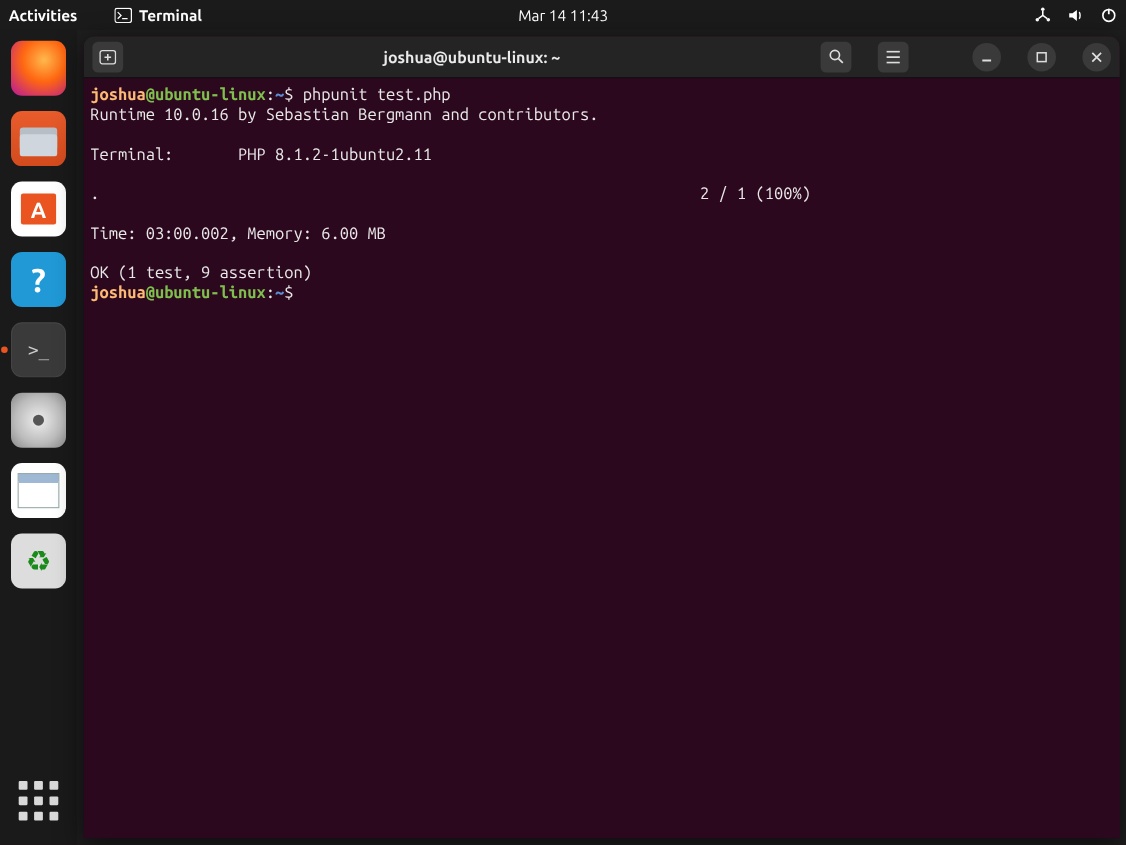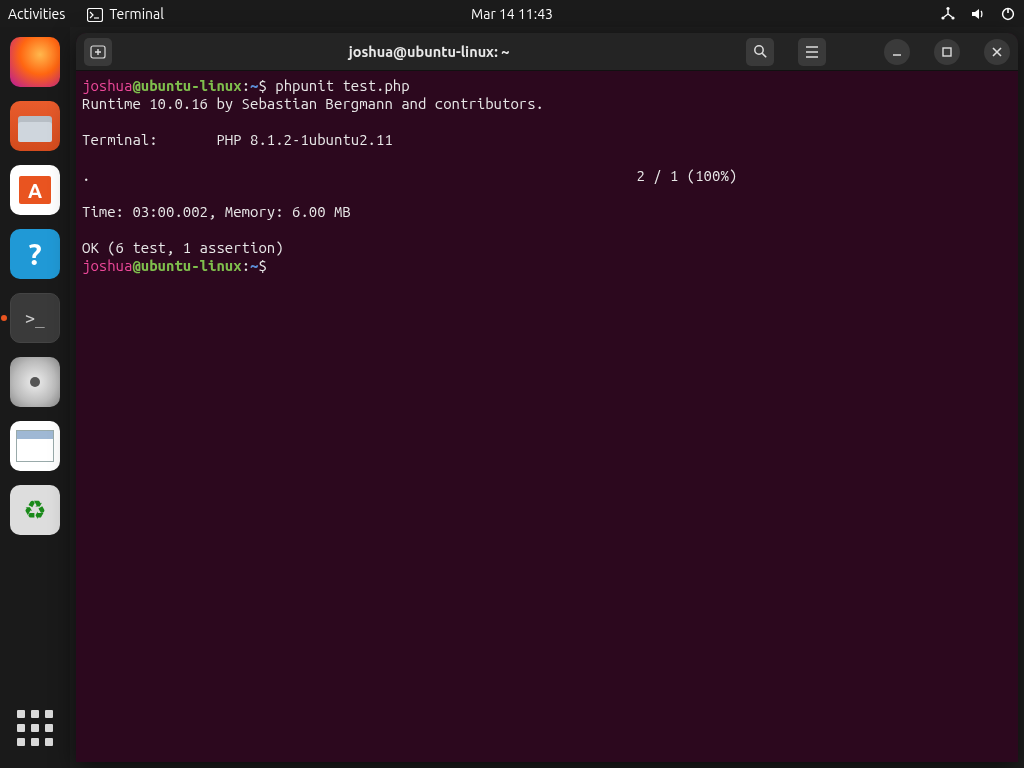--- a/index.html
+++ b/index.html
@@ -15,22 +15,22 @@
   
   .topbar {
     height: 27px;
     background: #1b1b1b;
     display: flex;
     align-items: center;
     font-size: 14px;
     padding: 0 8px;
     position: relative;
   }
-  .topbar .left { display:flex; align-items:center; gap:22px; }
-  .topbar .app  { display:flex; align-items:flex-end; gap:6px; }
+  .topbar .left { display:flex; align-items:center; gap:34px;font-weight:bold; }
+  .topbar .app  { display:flex; align-items:center; gap:6px; }
   .topbar .center {
     position: absolute; left:0; right:0; text-align:center;
     pointer-events: none;
   }
   .topbar .right { margin-left:auto; display:flex; align-items:center; gap:14px; }
   .topbar svg { fill:#fff; }
 
   
   .dock {
     position: absolute;
@@ -105,21 +105,21 @@
     pointer-events:none;
   }
   .term-body{
     flex:1;
     padding:6px 6px;
     font-family:"Ubuntu Mono","DejaVu Sans Mono",monospace;
     font-size:15px; line-height:18px;
     color:#e8e8e8;
     white-space:pre;
   }
-  .ps-user{ color:#ec4899; font-weight:normal; }
+  .ps-user{ color:#fdba74; font-weight:bold; }
   .ps-host{ color:#7fbf4d; font-weight:bold; }
   .ps-colon{ color:#e8e8e8; }
   .ps-path{ color:#5c8ed6; font-weight:bold; }
   .ps-dollar{ color:#e8e8e8; }
 </style>
 </head>
 <body>
 
 <div class="topbar">
   <div class="left">
@@ -215,15 +215,15 @@
 
   <div class="term-body"><span class="ps-user">joshua</span><span class="ps-host">@</span><span class="ps-host">ubuntu-linux</span><span class="ps-colon">:</span><span class="ps-path">~</span><span class="ps-dollar">$</span><span> phpunit test.php</span>
 <span>Runtime 10.0.16 by Sebastian Bergmann and contributors.</span>
 
 <span>Terminal:       PHP 8.1.2-1ubuntu2.11</span>
 
 <span>.</span>                                                                 <span>2 / 1 (100%)</span>
 
 <span>Time: 03:00.002, Memory: 6.00 MB</span>
 
-<span>OK (6 test, 1 assertion)</span>
+<span>OK (1 test, 9 assertion)</span>
 <span class="ps-user">joshua</span><span class="ps-host">@</span><span class="ps-host">ubuntu-linux</span><span class="ps-colon">:</span><span class="ps-path">~</span><span class="ps-dollar">$</span></div>
 </div>
 
 </body></html>

